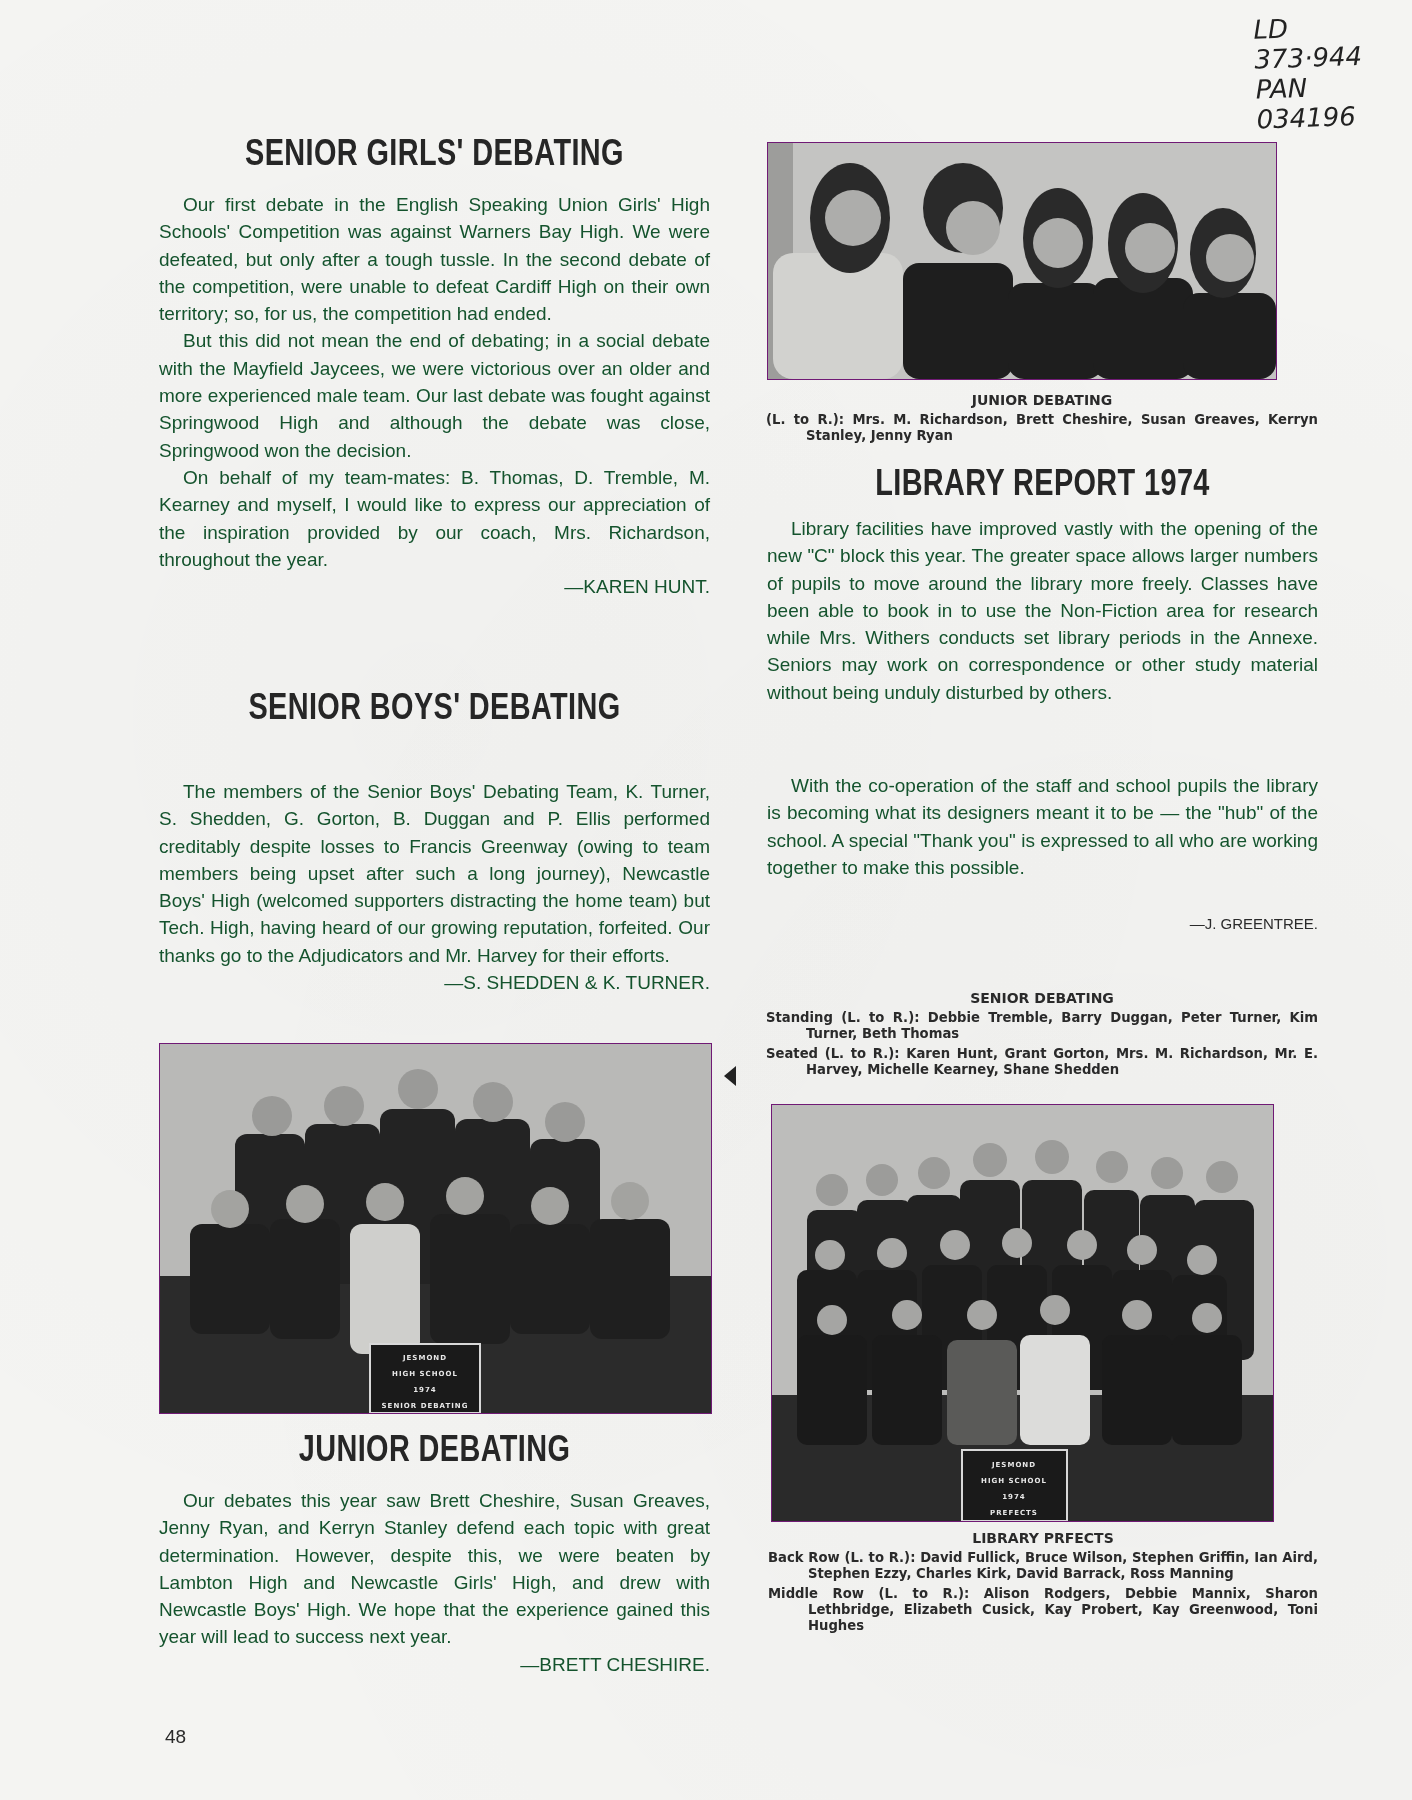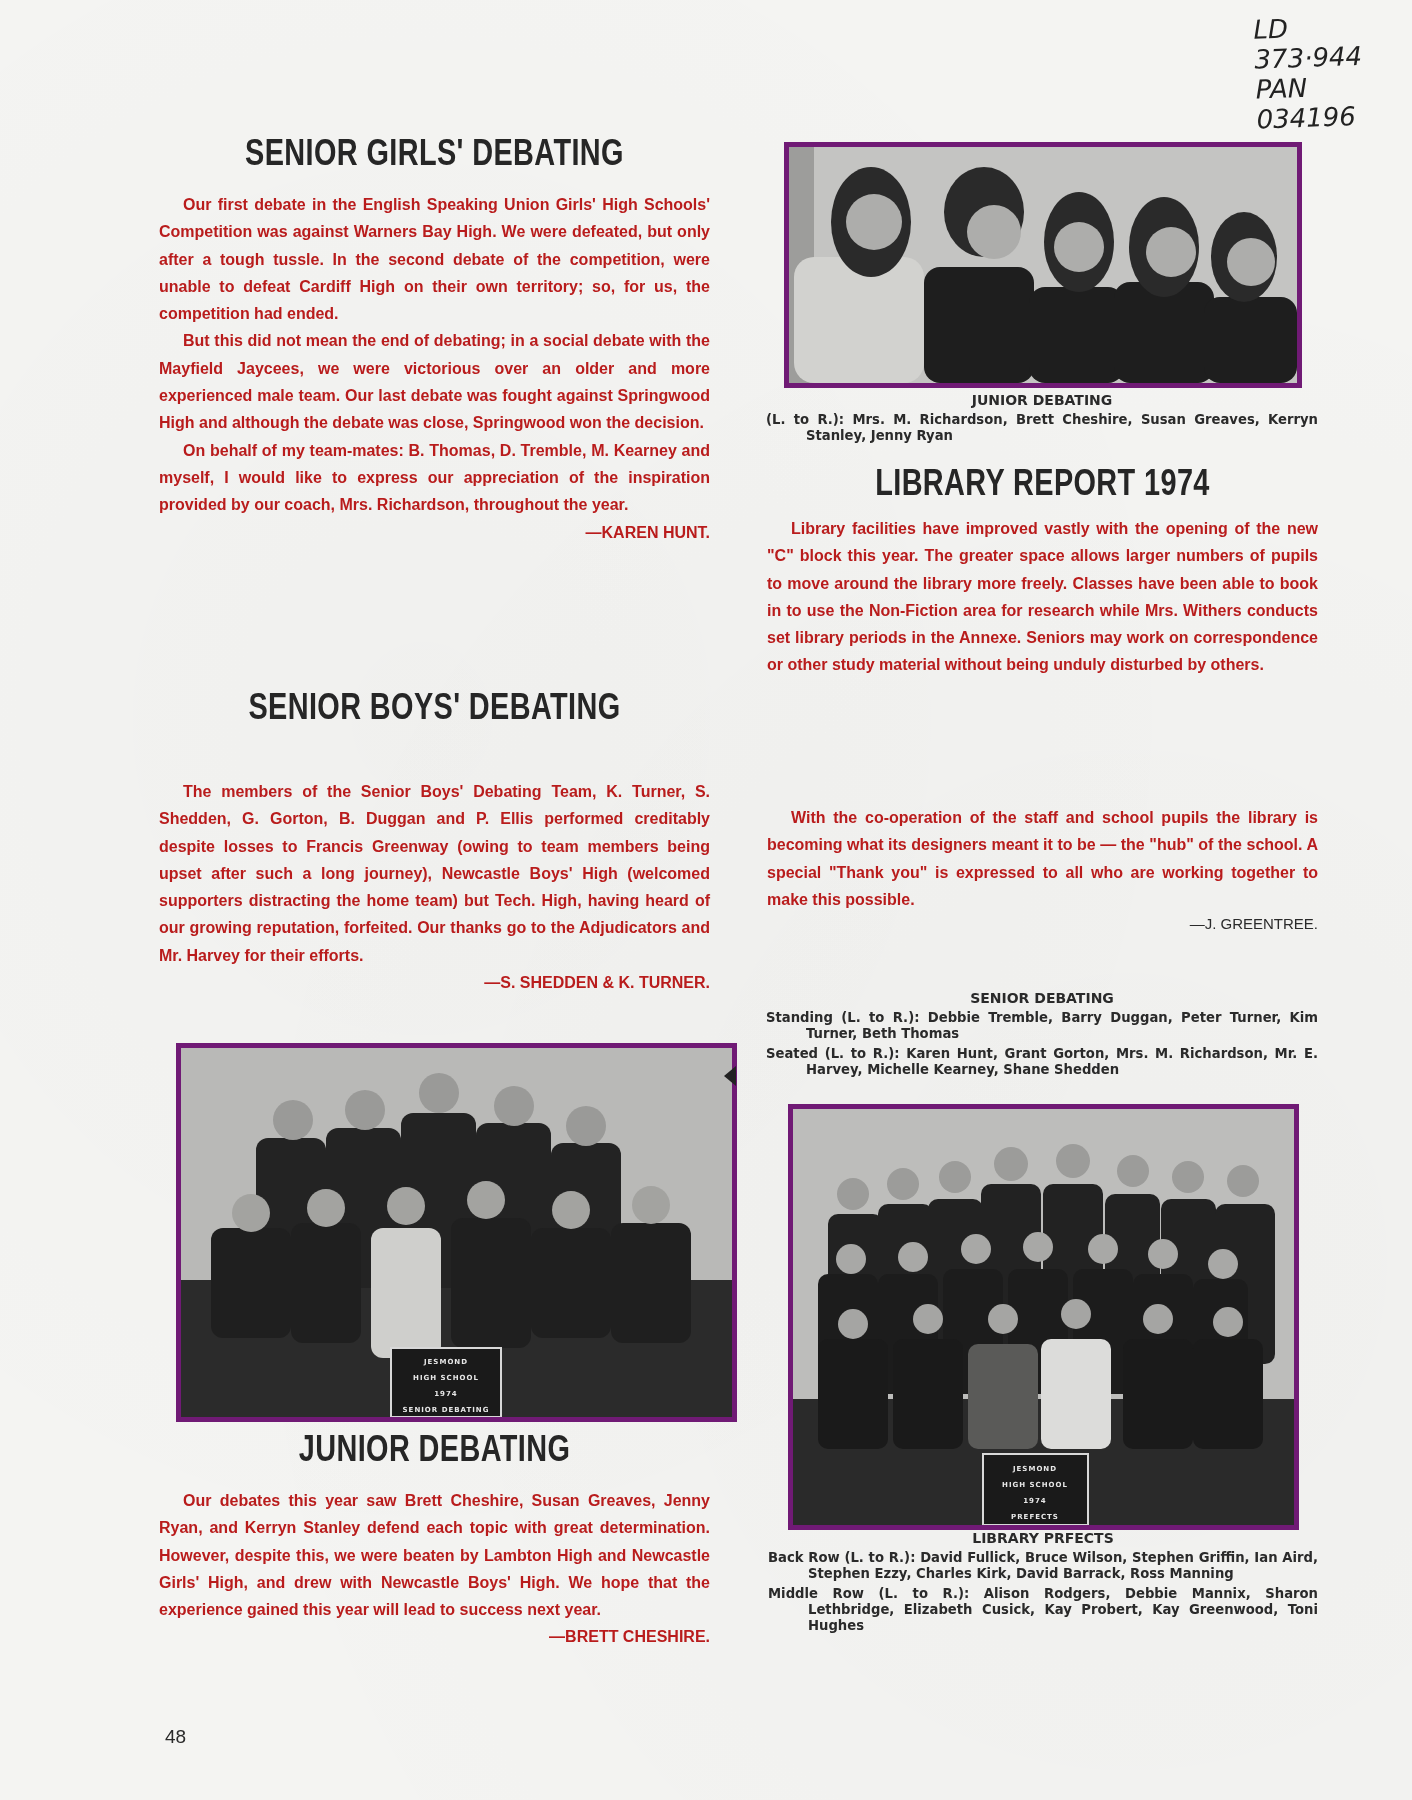--- a/index.html
+++ b/index.html
@@ -27,38 +27,37 @@
     font-weight: bold; color: #262626; letter-spacing: 0.5px;
     transform: scaleX(0.78); transform-origin: center;
     white-space: nowrap;
   }
   .h-sg { left: 159px; width: 551px; top: 132px; font-size: 37px; }
   .h-sb { left: 159px; width: 551px; top: 686px; font-size: 37px; }
   .h-jd { left: 159px; width: 551px; top: 1428px; font-size: 37px; }
   .h-lr { left: 767px; width: 551px; top: 462px; font-size: 37px; }
 
   .body-text {
-    position: absolute; font-size: 16px; line-height: 27.3px;
-    text-align: justify; color: #b91c1c; font-weight: bold;
+    position: absolute; font-size: 19px; line-height: 27.3px;
+    text-align: justify; color: #14532d;
   }
   .body-text p { margin: 0; text-indent: 24px; }
   .sig { text-align: right; }
   .col-l { left: 159px; width: 551px; }
   .col-r { left: 767px; width: 551px; }
   .bt-sg { top: 191px; }
   .bt-sb { top: 778px; }
   .bt-jd { top: 1487px; }
   .bt-lr { top: 515px; }
-  .bt-lr2 { top: 804px; }
+  .bt-lr2 { top: 772px; }
   .sig-lr { position: absolute; left: 767px; width: 551px; top: 915px; text-align: right; font-size: 15px; }
 
   .photo {
     position: absolute; background: #7dd3fc; overflow: hidden;
-    border: 5px solid #701a75;
-    margin-left: 17px;
+    border: 1px solid #701a75;
   }
   .photo svg { width: 100%; height: 100%; display: block; }
   .ph-sd { left: 159px; top: 1043px; width: 551px; height: 369px; }
   .ph-jd { left: 767px; top: 142px; width: 508px; height: 236px; }
   .ph-lp { left: 771px; top: 1104px; width: 501px; height: 416px; }
 
   .caption {
     position: absolute; font-family: "DejaVu Sans", sans-serif; font-weight: bold;
     font-size: 13.2px; line-height: 16px; color: #2a2a2a;
   }

